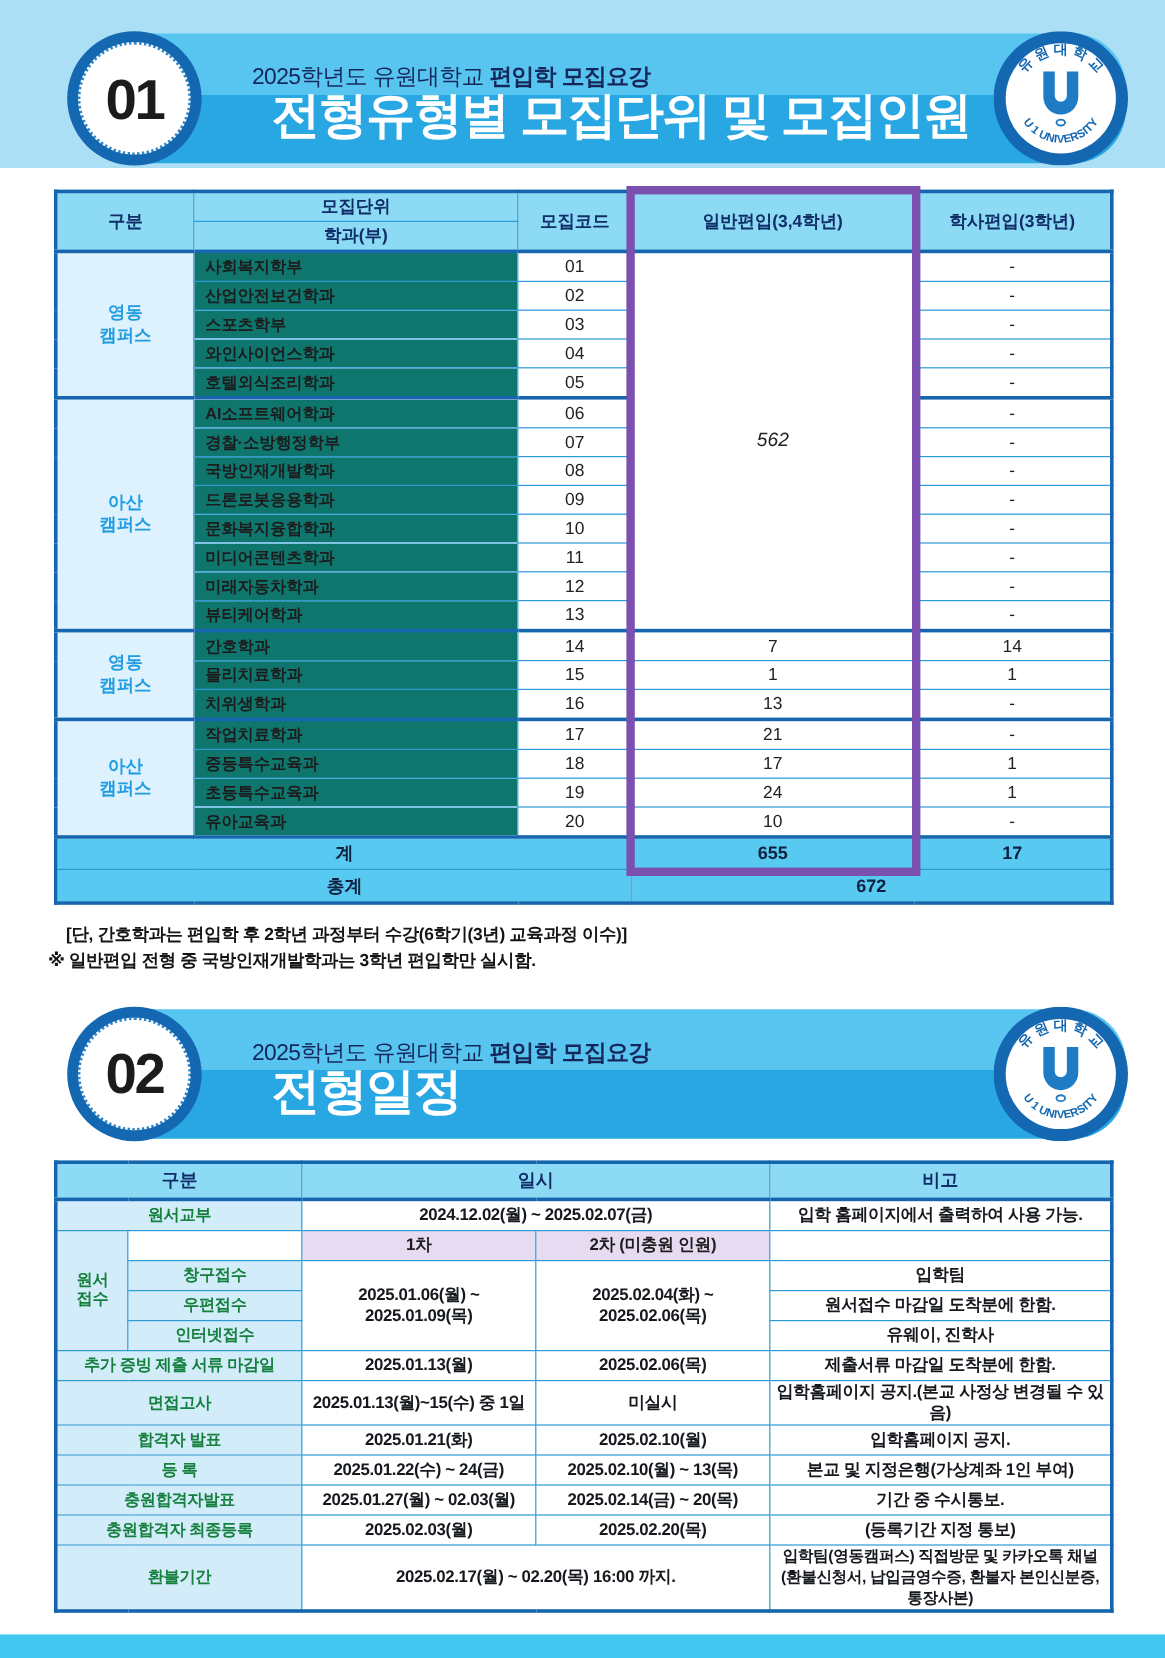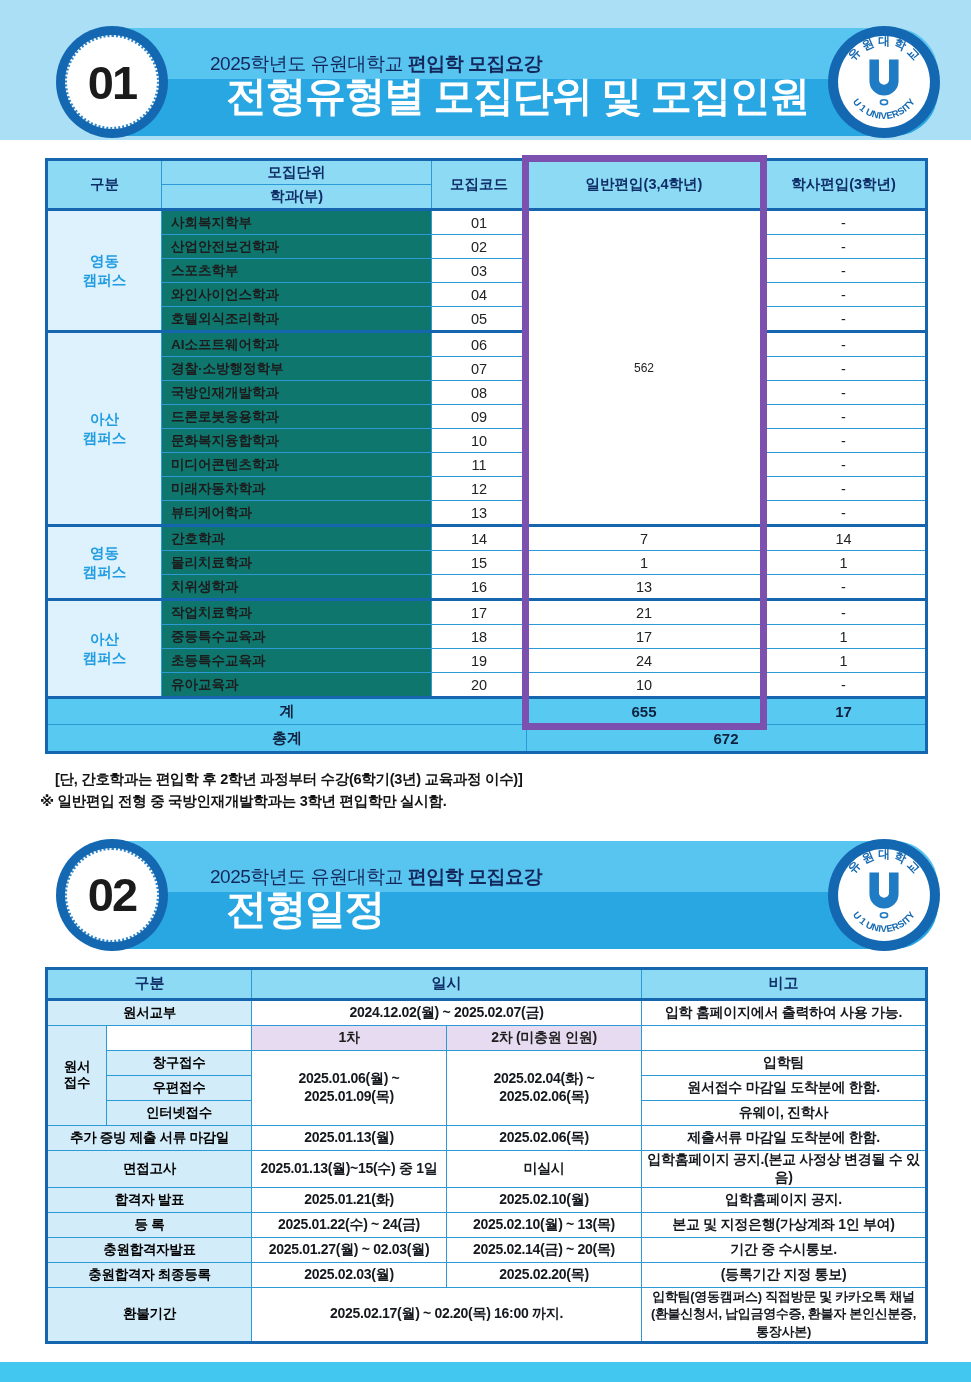--- a/index.html
+++ b/index.html
@@ -52,41 +52,41 @@
   .hb { border-bottom:3px solid #1566AE !important; }
   .pre { white-space:pre-line; }
 
   
   .t1wrap { position:relative; margin-top:18px; }
   .t1 thead th { background:#8DDAF5; color:#0F2E67; font-size:14.5px; font-weight:bold; height:23px; }
   .t1 tbody td { height:23px; }
   .t1 .campus { background:#DDF2FC; color:#229DE2; font-weight:bold; font-size:14.5px; line-height:1.3; white-space:pre-line; }
   .t1 .dept { background:#0f766e; text-align:left; padding-left:9px; font-weight:bold; font-size:13.5px; color:#1c1c1c; }
   .t1 .code, .t1 .gen, .t1 .bach { background:#fff; font-size:14.5px; color:#222; }
-  .t1 .gen.merged { font-size:12px; }
+  .t1 .gen.merged { font-size:16px;font-style:italic; }
   .t1 .group-start td { border-top:3px solid #1566AE; }
   .t1 .total-row td {
     background:#58C9F1; color:#0E2240; font-weight:800; font-size:15px;
     height:25px; border-top:3px solid #1566AE;
   }
   .t1 .grand-row td { background:#58C9F1; color:#0E2240; font-weight:800; font-size:15px; height:26px; }
   .purple-box {
     position:absolute; border:7px solid #7C50AE; box-sizing:border-box;
     pointer-events:none; z-index:5;
   }
 
   
   .notes { margin:14px 40px 0 40px; color:#141414; font-weight:700; font-size:14.5px; line-height:1.55; letter-spacing:-0.3px; }
   .note-indent { padding-left:15px; }
 
   
   .t2 { margin-top:14px; }
   .t2 th { background:#8DDAF5; color:#0F2E67; font-size:15px; font-weight:bold; height:28px; }
   .t2 td { height:24px; font-size:14px; color:#15181d; font-weight:600; letter-spacing:-0.3px; }
-  .t2 .lab { background:#D3ECFA; color:#000000; font-weight:bold; font-size:13.5px; line-height:1.25; }
+  .t2 .lab { background:#D3ECFA; color:#15803d; font-weight:bold; font-size:13.5px; line-height:1.25; }
   .t2 .round { background:#E6DBF1; color:#1d1d1d; font-weight:bold; height:22px; }
   .t2 .empty { background:#ffffff; }
   .t2 .refund-row td { height:48px; }
   .t2 .note2line { font-size:13px; line-height:1.35; }
 
   
   .bottom-bar { position:absolute; left:0; bottom:0; width:100%; height:20px; background:#41C7F0; }
 </style>
 </head>
 <body>

